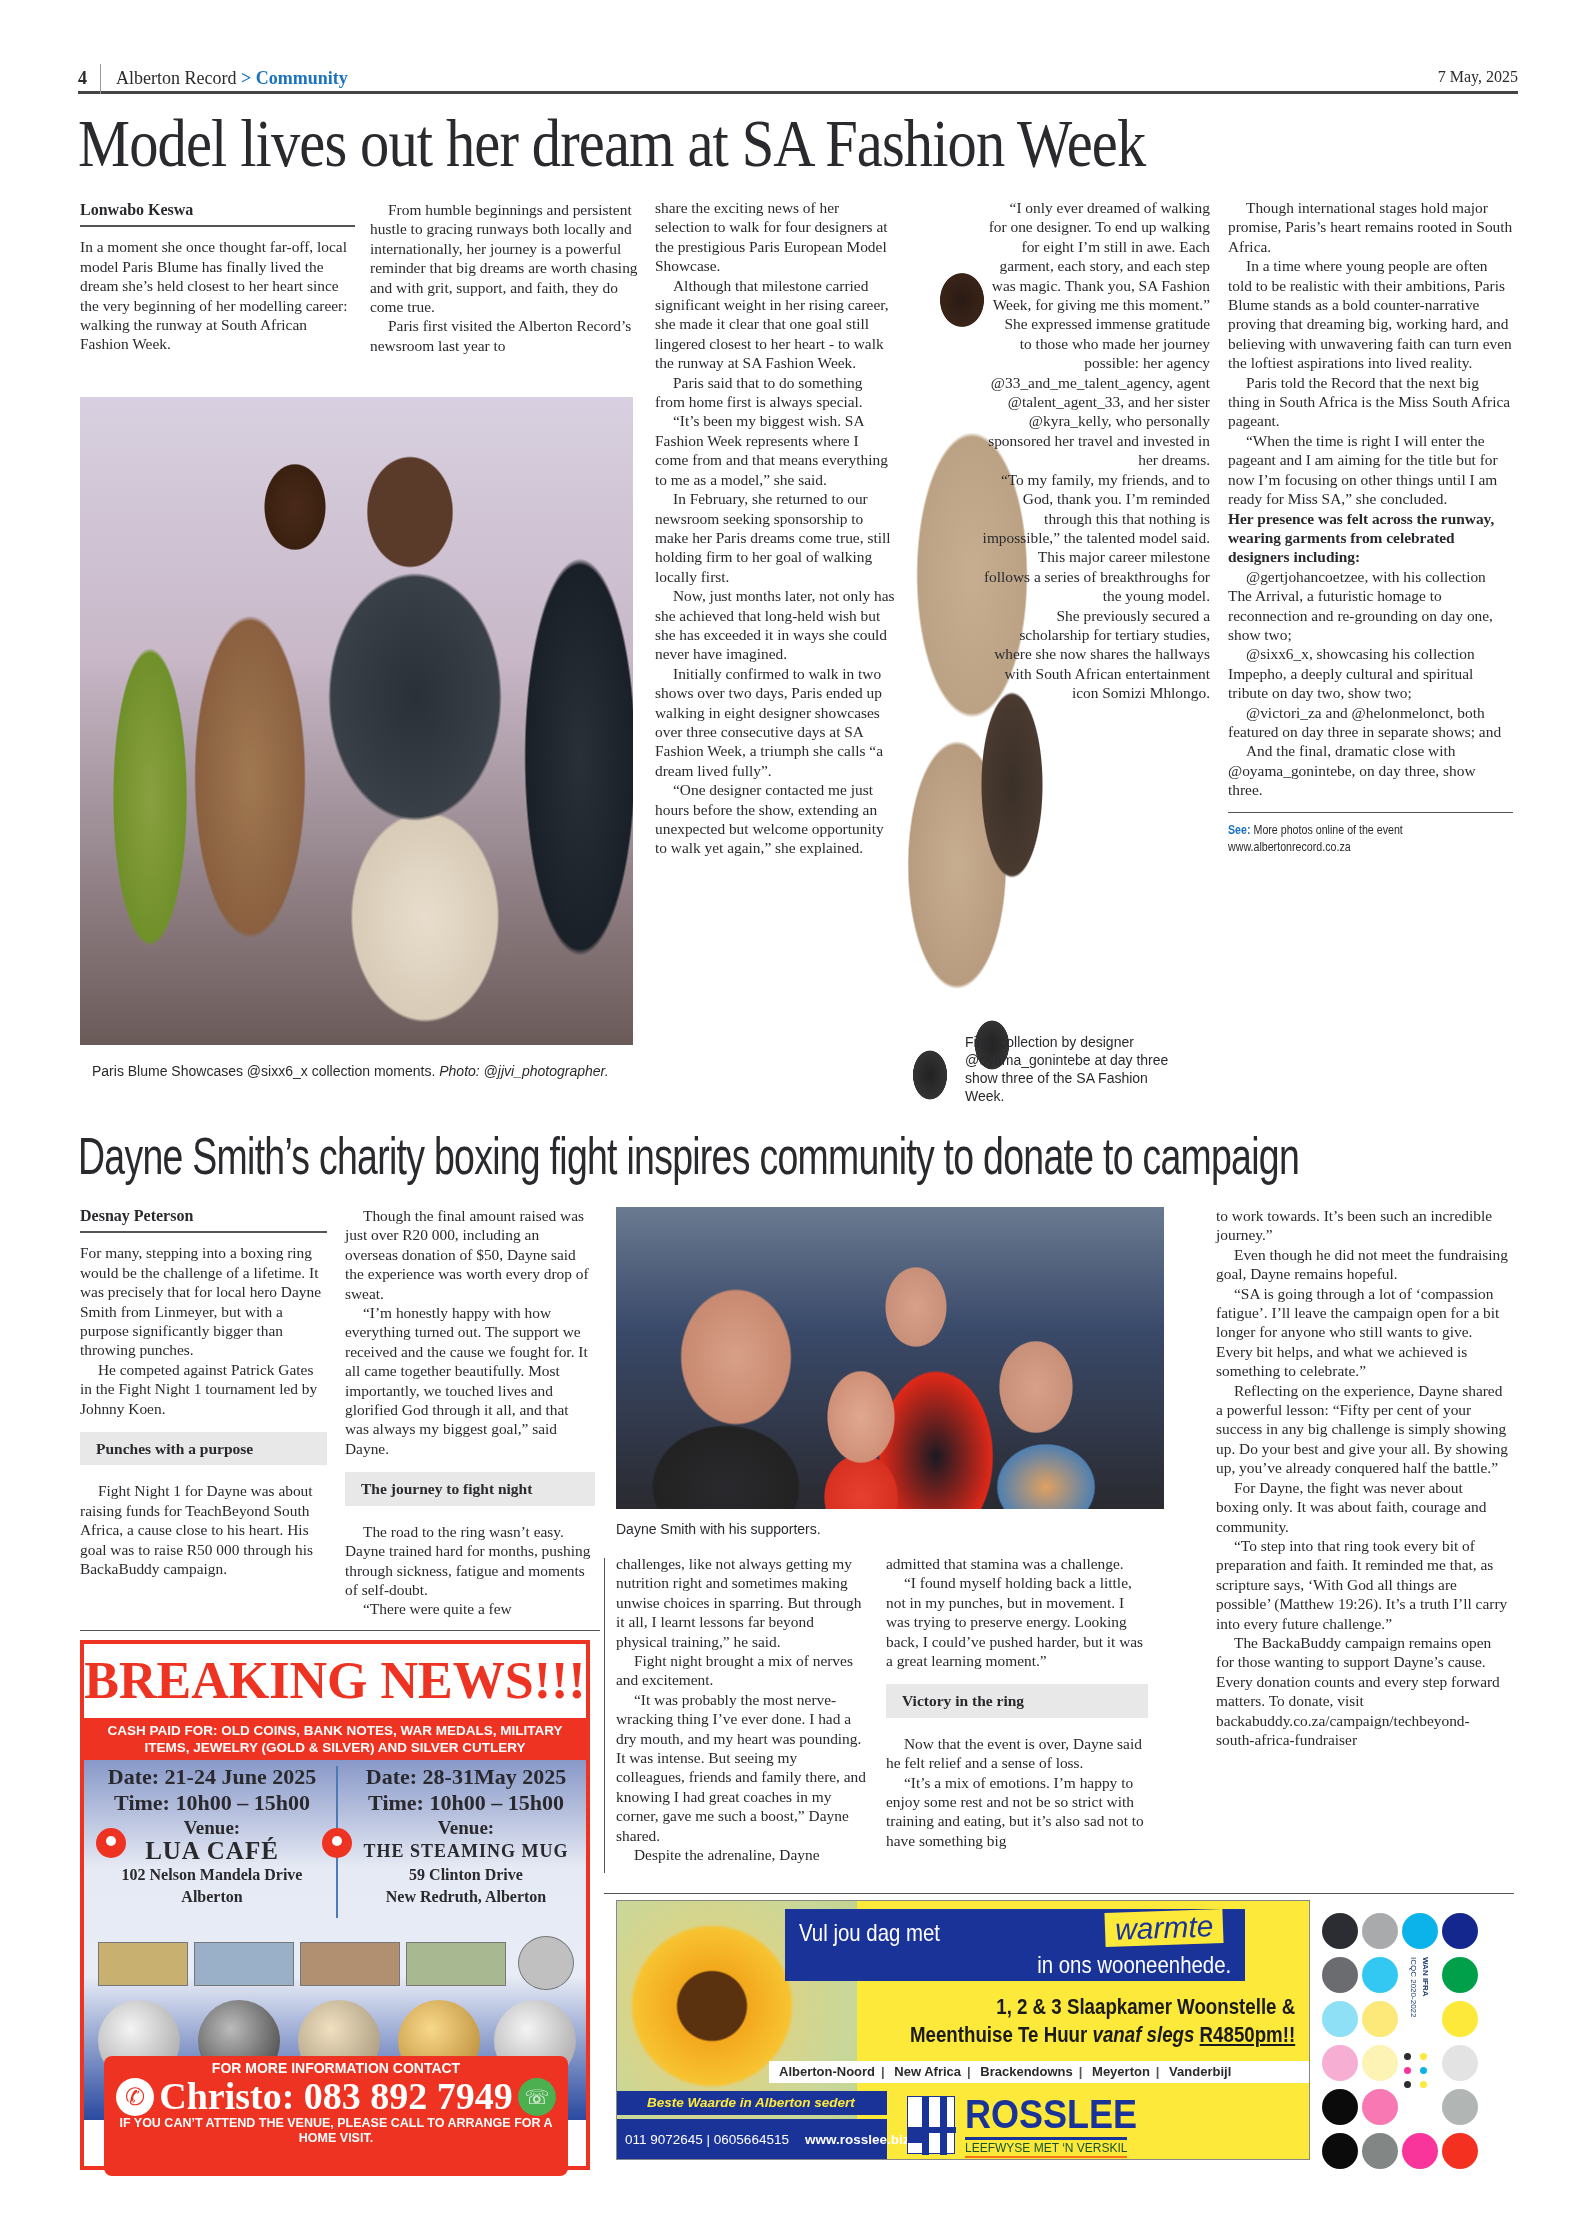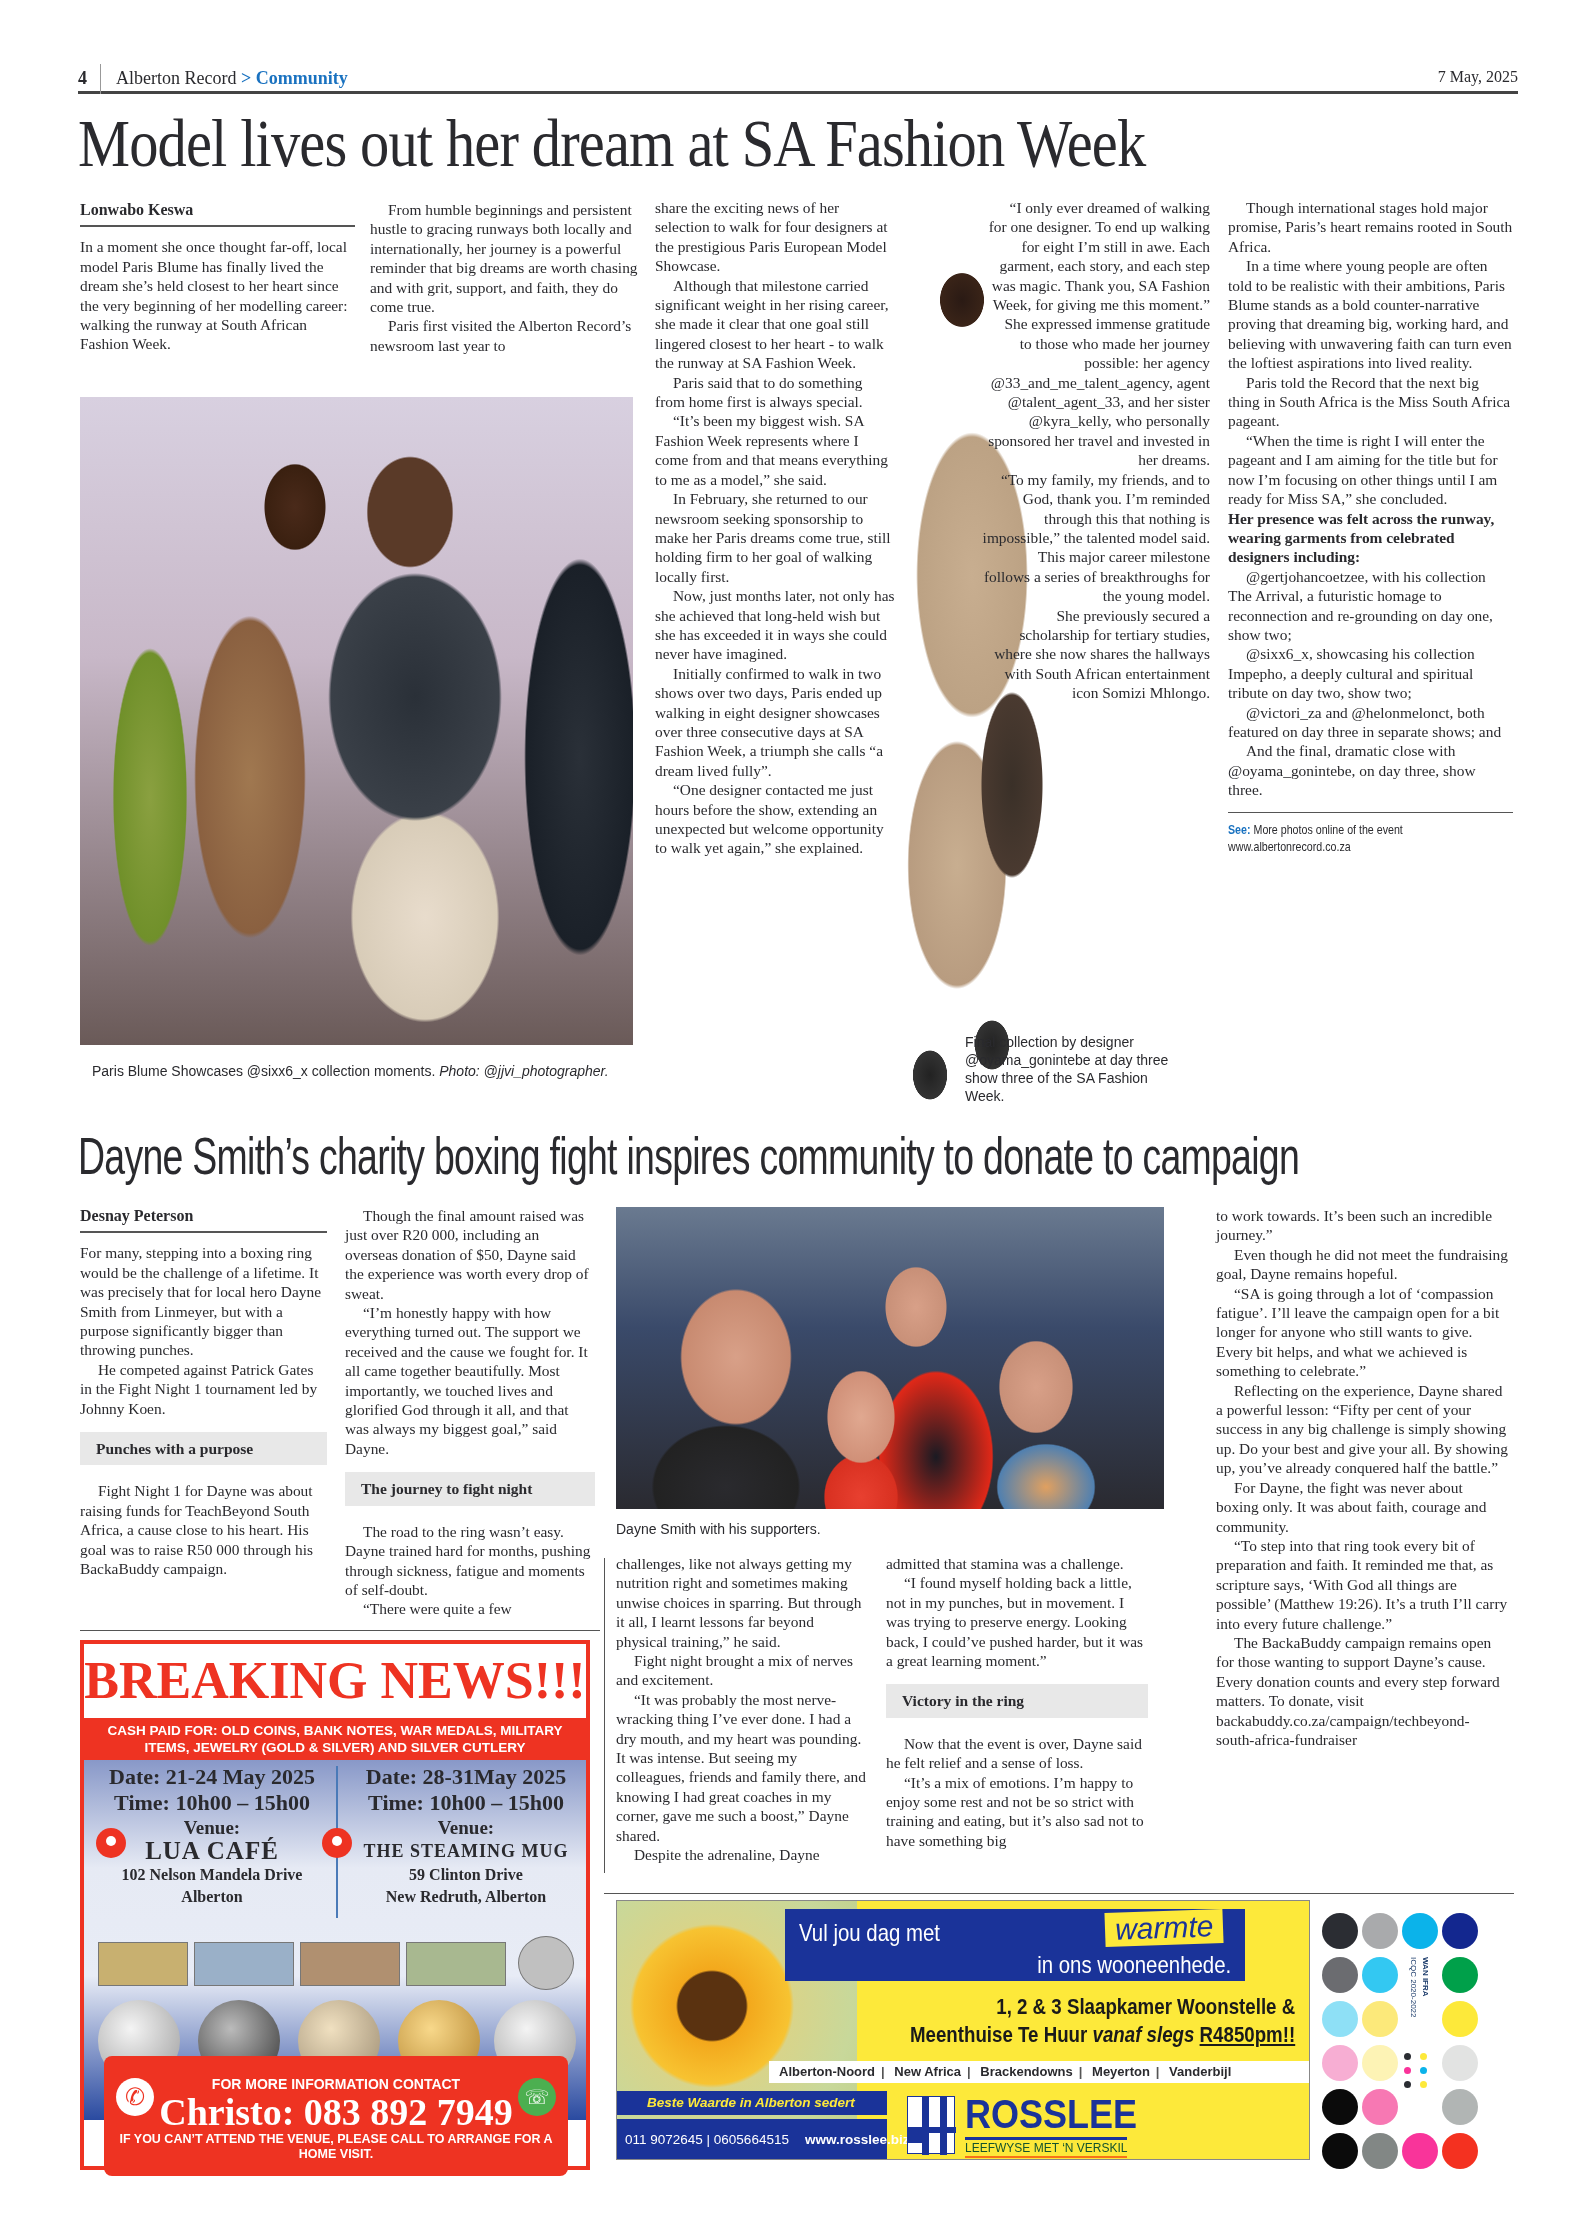--- a/index.html
+++ b/index.html
@@ -34,21 +34,21 @@
 .bn .venue .v{font-size:19px;line-height:20px;margin-top:2px}
 .bn .venue .n{font-size:25px;line-height:26px;letter-spacing:1px}
 .bn .venue .a{font-size:16px;line-height:22px}
 .pin{position:absolute;width:30px;height:30px;border-radius:50%;background:#ee3322}
 .pin:after{content:"";position:absolute;left:10px;top:8px;width:10px;height:10px;border-radius:50%;background:#fff}
 .bn .vline{position:absolute;left:252px;top:6px;width:2px;height:152px;background:#4a7ab8}
 .coins{position:absolute;left:14px;top:176px;width:480px;height:166px}
 .coin{position:absolute;border-radius:50%;background:radial-gradient(circle at 40% 35%,#f4f4f4,#9a9a9a)}
 .note{position:absolute;height:44px;border:1px solid #777}
 .contact{position:absolute;left:20px;top:342px;width:464px;height:120px;background:#ee3322;border-radius:8px;color:#fff;text-align:center;font-family:"Liberation Sans",sans-serif}
-.contact .t1{font-weight:bold;font-size:14px;padding-top:20px}
+.contact .t1{font-weight:bold;font-size:14px;padding-top:4px}
 .contact .ph{font-family:"Liberation Serif",serif;font-weight:bold;font-size:38px;line-height:40px}
 .contact .t2{font-weight:bold;font-size:12.5px;line-height:15px}
 .ico-phone{position:absolute;left:12px;top:22px;width:38px;height:38px;border-radius:50%;background:#fff;color:#ee3322;font-size:24px;line-height:38px}
 .ico-wa{position:absolute;right:12px;top:22px;width:38px;height:38px;border-radius:50%;background:#4caf50;color:#fff;font-size:20px;line-height:38px}
 
 .rs{left:616px;top:1900px;width:694px;height:260px;background:#fde93a;border:1px solid #888;font-family:"Liberation Sans",sans-serif;overflow:hidden}
 .rs .sun{position:absolute;left:0;top:0;width:240px;height:260px;background:radial-gradient(circle at 95px 105px,#5a3210 0,#5a3210 34px,#f3a81c 36px,#f7c331 78px,#d8d48a 82px,#c8d89a 140px,#b8c880 240px)}
 .rs .blue1{position:absolute;left:168px;top:8px;width:460px;height:72px;background:#1a3399;color:#fff}
 .rs .blue1 .l1{position:absolute;left:14px;top:10px;font-size:24px;transform:scaleX(0.85);transform-origin:left;white-space:nowrap}
 .rs .blue1 .l2{position:absolute;right:14px;top:42px;font-size:24px;transform:scaleX(0.85);transform-origin:right;white-space:nowrap}
@@ -206,21 +206,21 @@
 </div>
 
 <div class="abs" style="left:80px;top:1630px;width:520px;height:1px;background:#555"></div>
 <div class="abs" style="left:604px;top:1893px;width:910px;height:1px;background:#555"></div>
 
 <div class="abs bn">
   <div class="title">BREAKING NEWS!!!</div>
   <div class="bar">CASH PAID FOR: OLD COINS, BANK NOTES, WAR MEDALS, MILITARY ITEMS, JEWELRY (GOLD &amp; SILVER) AND SILVER CUTLERY</div>
   <div class="body">
     <div class="venue" style="left:8px">
-      <div class="d">Date: 21-24 May 2025</div>
+      <div class="d">Date: 21-24 June 2025</div>
       <div class="d">Time: 10h00 – 15h00</div>
       <div class="v">Venue:</div>
       <div class="n">LUA CAFÉ</div>
       <div class="a">102 Nelson Mandela Drive</div>
       <div class="a">Alberton</div>
     </div>
     <div class="pin" style="left:12px;top:68px"></div>
     <div class="vline"></div>
     <div class="pin" style="left:238px;top:68px"></div>
     <div class="venue" style="left:262px">

